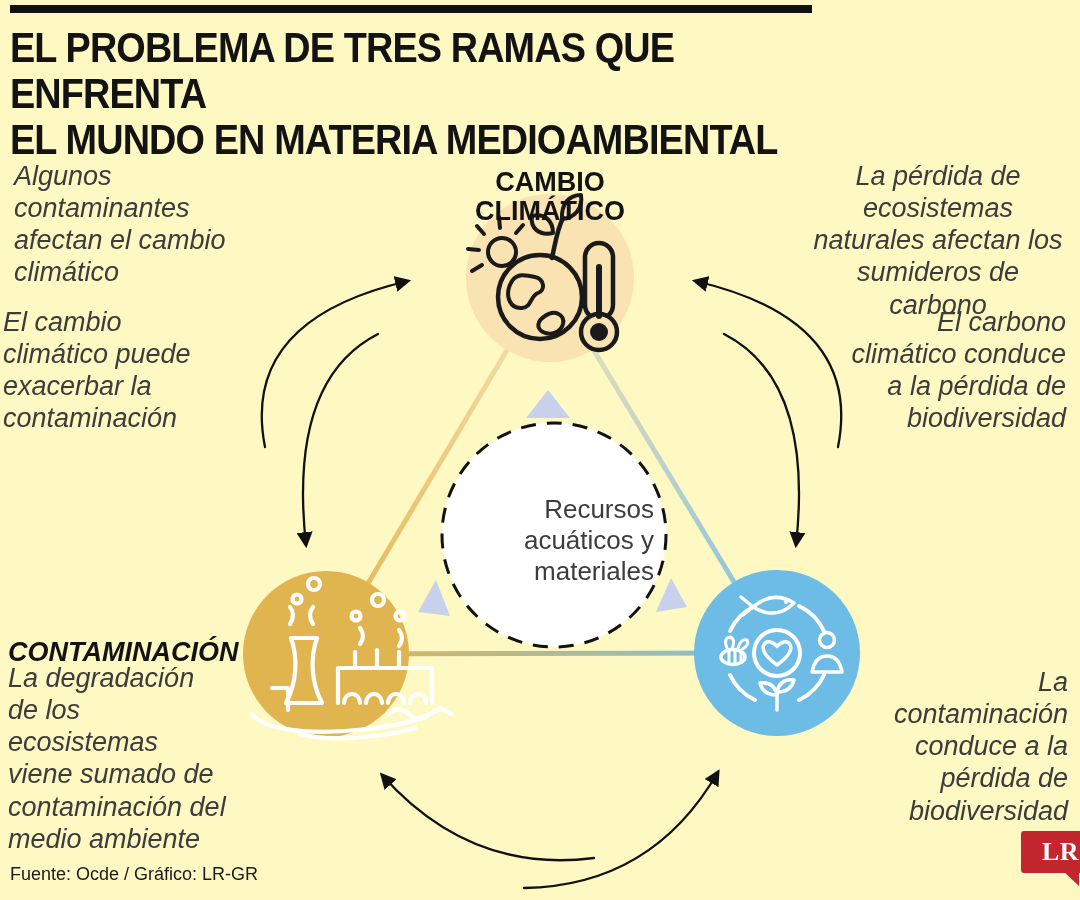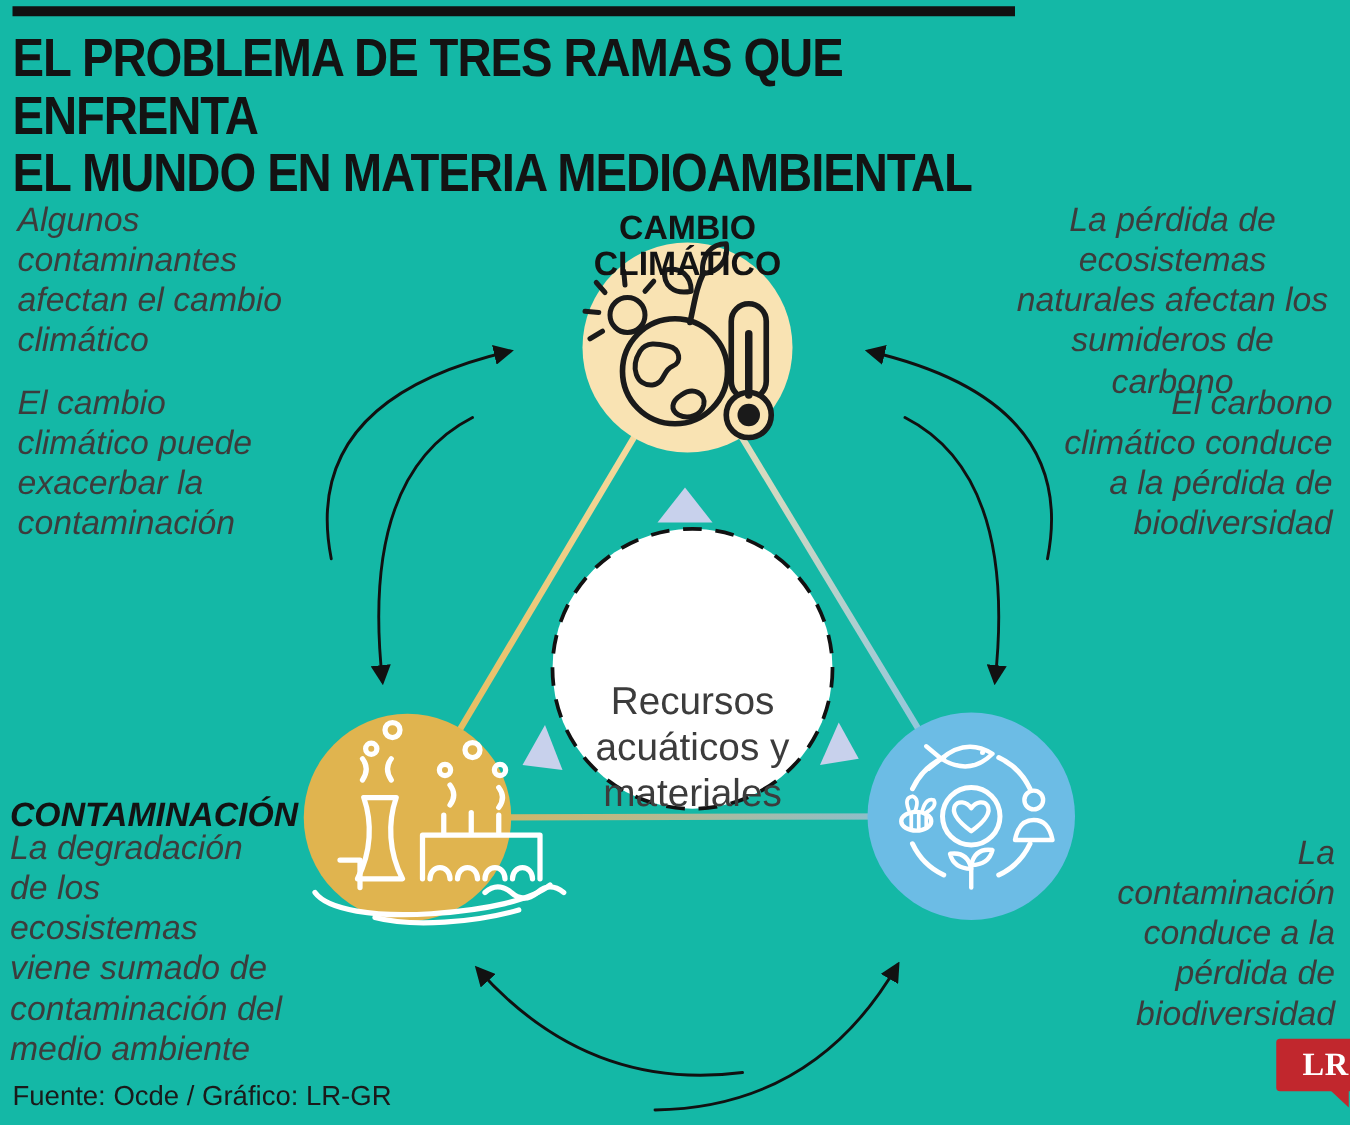--- a/index.html
+++ b/index.html
@@ -1,35 +1,35 @@
 <!DOCTYPE html>
 <html><head>
 <meta charset="utf-8">
 <style>
   html,body{margin:0;padding:0;background:#fff;}
-  .canvas{position:relative;width:1080px;height:900px;background:#14b8a6;overflow:hidden;
+  .canvas{position:relative;width:1080px;height:900px;background:#fef9c3;overflow:hidden;
           font-family:"Liberation Sans", sans-serif;color:#3c3c3c;}
   .toprule{position:absolute;left:10px;top:5px;width:802px;height:8px;background:#111;}
   .title{position:absolute;left:10px;top:24px;width:960px;font-weight:bold;font-size:43px;
          line-height:1.07;color:#131313;letter-spacing:-1px;transform:scaleX(0.88);
          transform-origin:left top;}
   .node-label{position:absolute;font-weight:bold;font-size:27px;line-height:1.08;color:#131313;margin-top:46px;}
   .lbl-climate{left:455px;top:122px;width:190px;text-align:center;}
   .lbl-pollution{left:8px;top:592px;width:300px;text-align:left;font-style:italic;}
   .lbl-bio{left:818px;top:588px;width:250px;text-align:right;}
   .note{position:absolute;font-size:27px;line-height:1.19;color:#3c3c3c;font-style:italic;}
   .n-left-top{left:14px;top:160px;width:212px;}
-  .n-left-bottom{left:14px;top:306px;width:195px;}
+  .n-left-bottom{left:3px;top:306px;width:195px;}
   .n-right-top{left:810px;top:160px;width:256px;text-align:center;}
   .n-right-bottom{left:851px;top:306px;width:215px;text-align:right;}
   .n-pollution{left:8px;top:662px;width:218px;}
   .n-bio{left:863px;top:666px;width:205px;text-align:right;}
-  .center-label{position:absolute;left:454px;top:494px;width:200px;text-align:center;
-                font-size:31px;line-height:1.2;color:#3c3c3c;margin-top:48px;}
-  .footer{position:absolute;left:10px;top:864px;font-size:22px;color:#1a1a1a;}
+  .center-label{position:absolute;left:454px;top:494px;width:200px;text-align:right;
+                font-size:26px;line-height:1.2;color:#3c3c3c;}
+  .footer{position:absolute;left:10px;top:864px;font-size:18px;color:#1a1a1a;}
   .diagram-svg{position:absolute;left:0;top:0;}
   .lr-logo{position:absolute;left:1021px;top:831px;width:47px;height:42px;background:#c1272d;
            border-radius:3px;display:flex;align-items:center;justify-content:center;padding-left:16px;}
   .lr-logo:after{content:"";position:absolute;right:5px;bottom:-13px;width:0;height:0;
            border-top:14px solid #c1272d;border-left:15px solid transparent;}
   .lr-text{font-family:"Liberation Serif", serif;font-weight:bold;font-size:26px;color:#fff;
            letter-spacing:0.5px;}
 </style>
 </head>
 <body>

